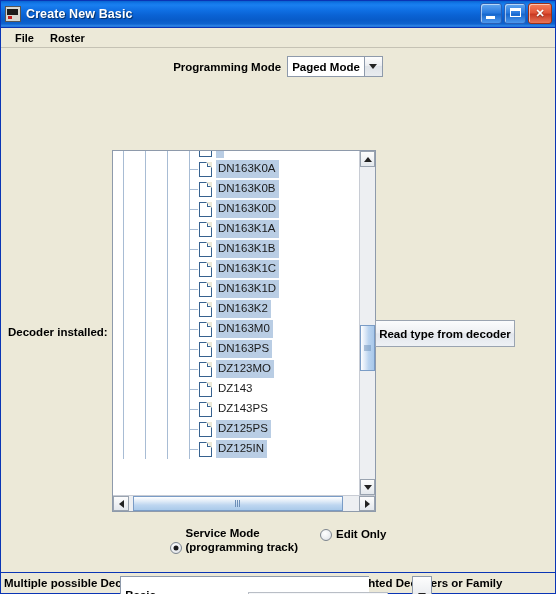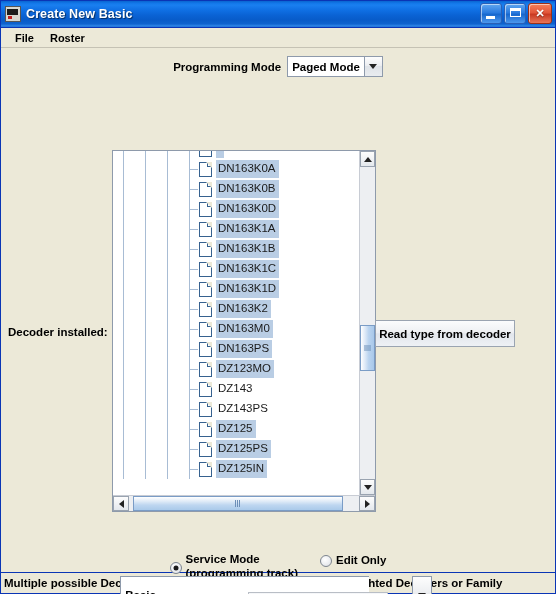--- a/index.html
+++ b/index.html
@@ -331,21 +331,21 @@
     display: flex; align-items: center; justify-content: center;
   }
 
   
   .radio-row {
     position: absolute; left: 0; top: 478px; width: 100%;
     display: flex; align-items: flex-start; justify-content: center;
     gap: 22px;
   }
   .radio {
-    display: flex; align-items: center; margin-top: 26px;
+    display: flex; align-items: flex-end;
   }
   .rdot {
     width: 12px; height: 12px; flex: 0 0 12px;
     border-radius: 50%;
     border: 1px solid #7d858f;
     background: radial-gradient(circle at 40% 35%, #ffffff 0%, #eceef1 55%, #d6dae0 100%);
     box-sizing: border-box;
     margin-top: 3px; margin-right: 4px;
     position: relative;
   }
@@ -552,28 +552,20 @@
                 <span class="fileicon"></span>
                 <span class="tlabel">DZ143</span>
               </div>
               <div class="trow">
                 <span class="indent v"></span>
                 <span class="indent v"></span>
                 <span class="indent v"></span>
                 <span class="elbow"></span>
                 <span class="fileicon"></span>
                 <span class="tlabel">DZ143PS</span>
-              </div>
-              <div class="trow">
-                <span class="indent v"></span>
-                <span class="indent v"></span>
-                <span class="indent v"></span>
-                <span class="elbow"></span>
-                <span class="fileicon"></span>
-                <span class="tlabel sel">DZ125</span>
               </div>
               <div class="trow">
                 <span class="indent v"></span>
                 <span class="indent v"></span>
                 <span class="indent v"></span>
                 <span class="elbow"></span>
                 <span class="fileicon"></span>
                 <span class="tlabel sel">DZ125PS</span>
               </div>
               <div class="trow">

